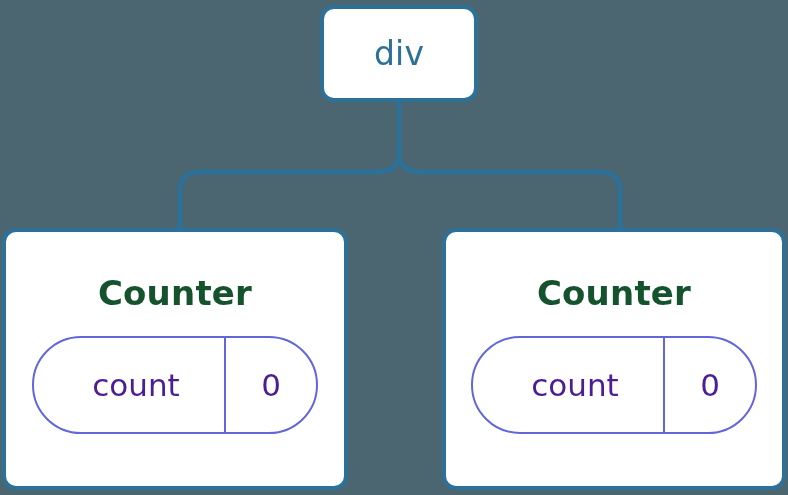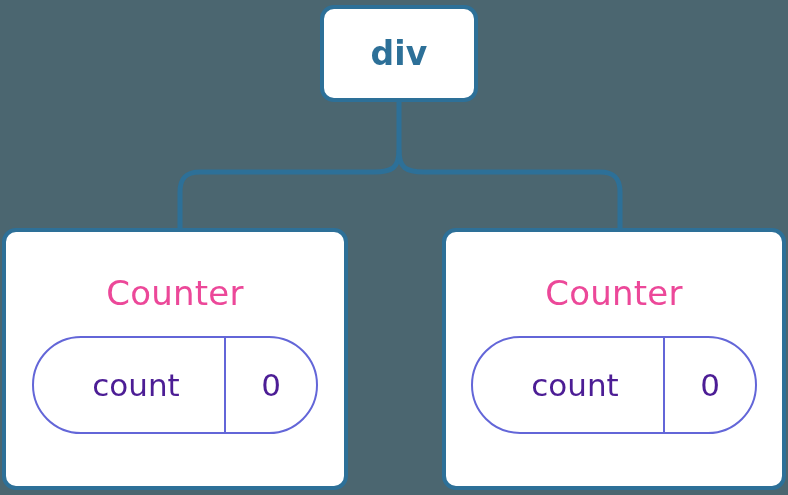--- a/index.html
+++ b/index.html
@@ -50,38 +50,38 @@
     top: 5px;
     width: 158px;
     height: 97px;
     justify-content: center;
   }
   .root-label {
     color: #2d7098;
     font-size: 33px;
     line-height: 1;
     letter-spacing: 0.2px;
-    font-weight: bold;
   }
 
   
   .component-node {
     top: 228px;
     height: 262px;
     padding-top: 44px;
   }
   #node-counter-0 { left: 2px;   width: 346px; }
   #node-counter-1 { left: 442px; width: 344px; }
 
   .component-name {
-    color: #ec4899;
+    color: #14532d;
     font-size: 34px;
     line-height: 1;
     letter-spacing: 0.2px;
     margin-bottom: 26px;
+    font-weight: bold;
   }
 
   
   .state-pill {
     box-sizing: border-box;
     display: flex;
     align-items: stretch;
     height: 98px;
     border: 2px solid #6366d8;
     border-radius: 49px;

